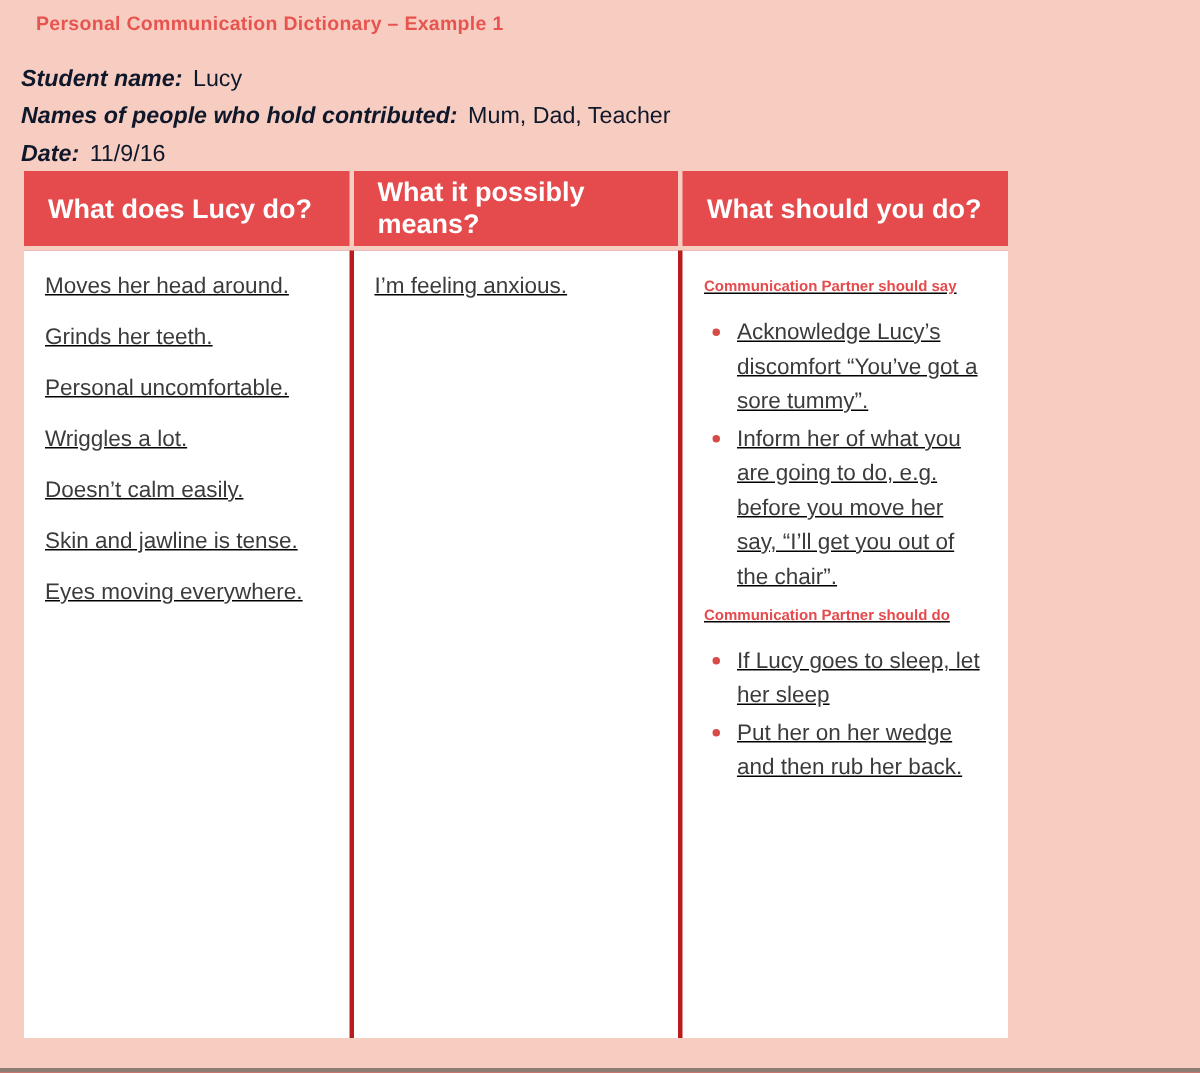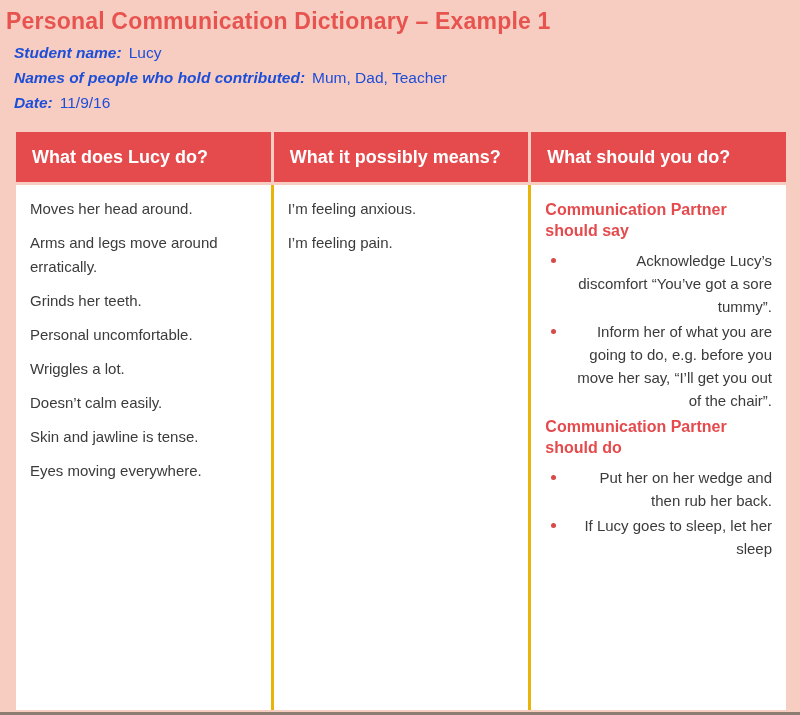--- a/index.html
+++ b/index.html
@@ -4,61 +4,61 @@
 <style>
   html, body { margin: 0; padding: 0; }
   body {
     width: 800px; height: 715px;
     background: #f8cdc1;
     font-family: "Liberation Sans", sans-serif;
     position: relative;
     overflow: hidden;
   }
   .page-title {
-    position: absolute; left: 6px; top: 8px;
-    font-size: 23px; font-weight: bold;
+    position: absolute; left: 24px; top: 8px;
+    font-size: 13px; font-weight: bold;
     color: #e75450; letter-spacing: 0.2px;
   }
   .meta-block {
     position: absolute; left: 14px; top: 40px;
-    font-size: 15.5px; line-height: 25px; color: #1d4ed8;
+    font-size: 15.5px; line-height: 25px; color: #0f172a;
   }
   .meta-label { font-weight: bold; font-style: italic; margin-right: 7px; }
   .meta-value { font-weight: normal; }
 
-  .dict-table { position: absolute; left: 16px; top: 132px; width: 770px; }
+  .dict-table { position: absolute; left: 16px; top: 114px; width: 656px; }
   .thead {
     display: grid; grid-template-columns: 1fr 1fr 1fr; column-gap: 3px;
     height: 50px;
   }
   .th {
     background: #e54a4c; color: #ffffff;
     font-weight: bold; font-size: 18px; line-height: 21px;
     display: flex; align-items: center;
     padding: 0 16px;
   }
   .tbody {
     display: grid; grid-template-columns: 1fr 1fr 1fr; column-gap: 3px;
-    background: #eab308; 
-    margin-top: 3px; height: 525px;
+    background: #b91c1c; 
+    margin-top: 3px; height: 525px; text-decoration: underline;
   }
   .td {
     background: #ffffff;
     padding: 12px 14px 12px 14px;
     font-size: 15px; line-height: 24px; color: #3b3b3b;
     overflow: hidden;
   }
   .td p { margin: 0 0 10px 0; }
   .c3-heading {
     color: #e54a4c; font-weight: bold;
-    font-size: 16px; line-height: 21px;
+    font-size: 10px; line-height: 21px;
     margin: 2px 0 8px 0;
   }
   .c3-heading.second { margin-top: 4px; }
-  ul.bullets { list-style: none; margin: 0 0 2px 0; padding: 0; text-align: right; }
+  ul.bullets { list-style: none; margin: 0 0 2px 0; padding: 0; }
   ul.bullets li {
     position: relative; padding-left: 22px;
     margin: 0 0 2px 0; line-height: 23px;
   }
   ul.bullets li::before {
     content: ""; position: absolute; left: 6px; top: 9px;
     width: 5px; height: 5px; border-radius: 50%;
     background: #d64b47;
   }
   .bottom-edge {
@@ -92,42 +92,40 @@
         <span>What it possibly means?</span>
       </div>
     <div class="th">
         <span>What should you do?</span>
       </div>
   </div>
 
   <div class="tbody">
     <div class="td">
       <p>Moves her head around.</p>
-      <p>Arms and legs move around erratically.</p>
       <p>Grinds her teeth.</p>
       <p>Personal uncomfortable.</p>
       <p>Wriggles a lot.</p>
       <p>Doesn’t calm easily.</p>
       <p>Skin and jawline is tense.</p>
       <p>Eyes moving everywhere.</p>
     </div>
 
     <div class="td">
       <p>I’m feeling anxious.</p>
-      <p>I’m feeling pain.</p>
     </div>
 
     <div class="td">
       <div class="c3-heading">Communication Partner should say</div>
       <ul class="bullets">
         <li>Acknowledge Lucy’s discomfort “You’ve got a sore tummy”.</li>
         <li>Inform her of what you are going to do, e.g. before you move her say, “I’ll get you out of the chair”.</li>
       </ul>
       <div class="c3-heading second">Communication Partner should do</div>
       <ul class="bullets">
+        <li>If Lucy goes to sleep, let her sleep</li>
         <li>Put her on her wedge and then rub her back.</li>
-        <li>If Lucy goes to sleep, let her sleep</li>
       </ul>
     </div>
   </div>
 </div>
 
 <div class="bottom-edge"></div>
 
 </body></html>

